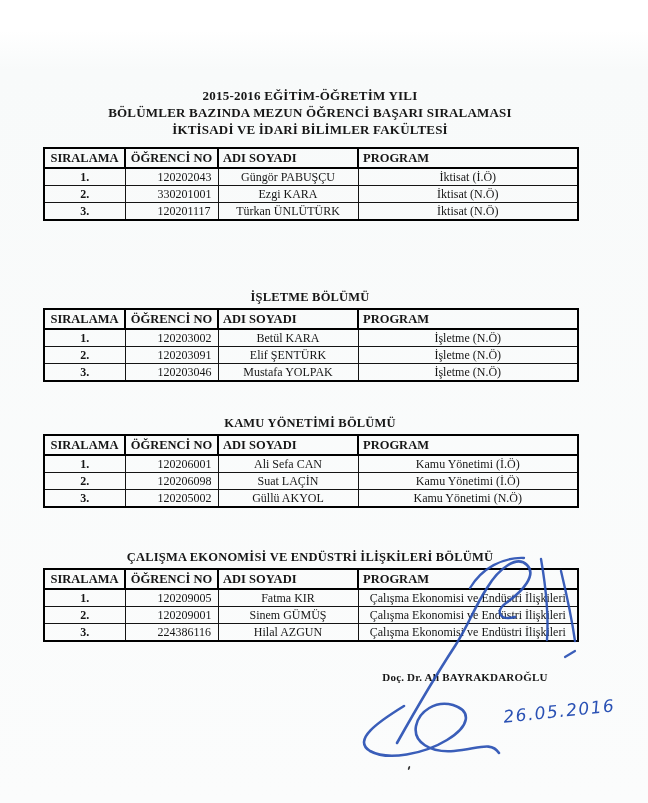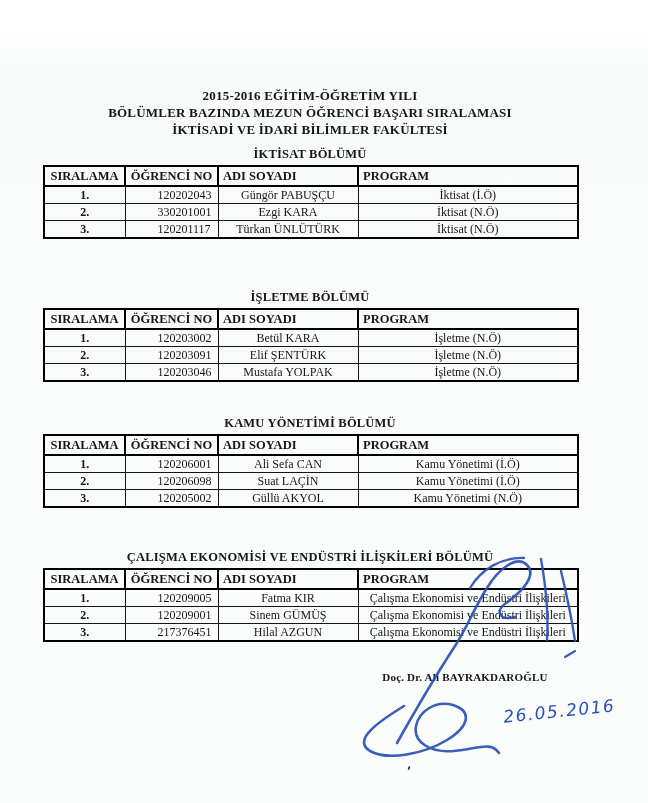--- a/index.html
+++ b/index.html
@@ -71,21 +71,20 @@
 <div class="page">
 
   <div class="doc-header">
     <div>2015-2016 EĞİTİM-ÖĞRETİM YILI</div>
     <div>BÖLÜMLER BAZINDA MEZUN ÖĞRENCİ BAŞARI SIRALAMASI</div>
     <div>İKTİSADİ VE İDARİ BİLİMLER FAKÜLTESİ</div>
   </div>
 
   <div id="sections">
   <section class="section s1">
-    <div class="section-title">İKTİSAT BÖLÜMÜ</div>
     <table class="rank-table">
       <colgroup>
             <col class="c0">
             <col class="c1">
             <col class="c2">
             <col class="c3">
           </colgroup>
       <thead>
             <tr>
               <th>SIRALAMA</th>
@@ -222,21 +221,21 @@
               <td class="c3">Çalışma Ekonomisi ve Endüstri İlişkileri</td>
             </tr>
             <tr>
               <td class="c0">2.</td>
               <td class="c1">120209001</td>
               <td class="c2">Sinem GÜMÜŞ</td>
               <td class="c3">Çalışma Ekonomisi ve Endüstri İlişkileri</td>
             </tr>
             <tr>
               <td class="c0">3.</td>
-              <td class="c1">217376451</td>
+              <td class="c1">224386116</td>
               <td class="c2">Hilal AZGUN</td>
               <td class="c3">Çalışma Ekonomisi ve Endüstri İlişkileri</td>
             </tr>
           </tbody>
     </table>
   </section>
 </div>
 
   <div class="signature-block">
     <div class="sig-name">Doç. Dr. Ali BAYRAKDAROĞLU</div>

